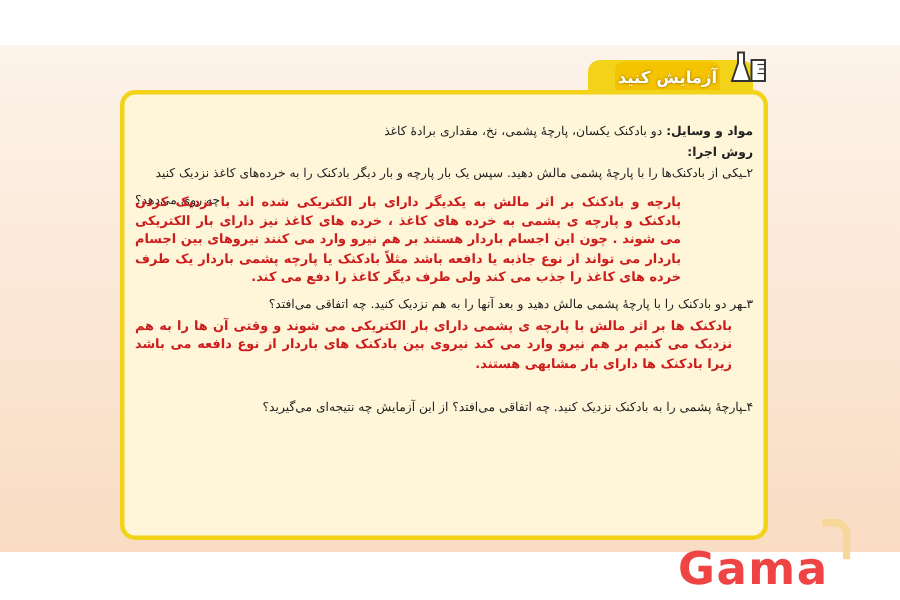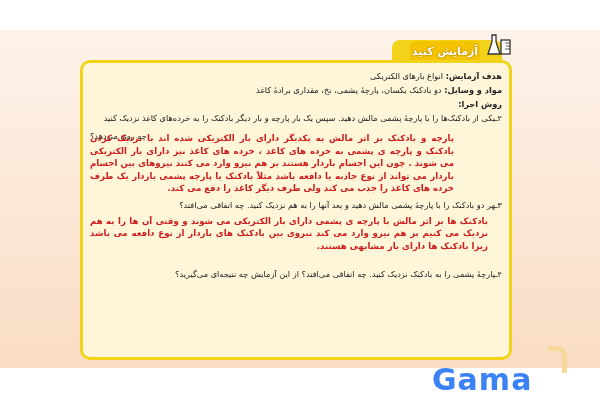--- a/index.html
+++ b/index.html
@@ -46,23 +46,23 @@
     color:#222;
   }
   .line { font-size:8.2px; line-height:12px; white-space:nowrap; }
   .bold { font-weight:bold; }
   .answer {
     font-size:8.6px; line-height:12.5px; font-weight:bold;
     color:#cc1c1c; padding-right:14px; text-align:justify;
   }
   .gap { height:6px; }
   .watermark {
-    position:absolute; left:432px; top:362px;
+    position:absolute; left:452px; top:362px;
     font-family:"DejaVu Sans", sans-serif; font-weight:bold;
-    font-size:30px; color:#3b82f6; letter-spacing:1px;
+    font-size:30px; color:#ef4444; letter-spacing:1px;
   }
   .wm-accent {
     position:absolute; left:548px; top:346px; width:14px; height:22px;
     border-top:5px solid #f7d79a; border-right:5px solid #f7d79a;
     border-radius:0 10px 0 0;
   }
 </style>
 </head>
 <body>
 
@@ -75,25 +75,21 @@
   <path d="M6 3 L10 3 L10 10 L14 22 L2 22 L6 10 Z" fill="#fff" stroke="#333" stroke-width="1.3"></path>
   <rect x="15" y="8" width="9" height="14" fill="#fff" stroke="#333" stroke-width="1.3"></rect>
   <line x1="19" y1="11" x2="24" y2="11" stroke="#333" stroke-width="0.8"></line>
   <line x1="20" y1="14" x2="24" y2="14" stroke="#333" stroke-width="0.8"></line>
   <line x1="19" y1="17" x2="24" y2="17" stroke="#333" stroke-width="0.8"></line>
 </svg>
 
 <div class="panel"></div>
 
 <div class="content">
-  <div class="line" style="margin-top:6px;">
-    <span class="bold">هدف آزمایش:</span>
-    <span>انواع بارهای الکتریکی</span>
-  </div>
-  <div class="line" style="margin-top:2px;">
+  <div class="line" style="margin-top:17px;">
     <span class="bold">مواد و وسایل:</span>
     <span>دو بادکنک یکسان، پارچهٔ پشمی، نخ، مقداری برادهٔ کاغذ</span>
   </div>
   <div class="line bold" style="margin-top:2px;">روش اجرا:</div>
 
   <div class="line" style="margin-top:2px;">
     <span>۲ـ</span><span>یکی از بادکنک‌ها را با پارچهٔ پشمی مالش دهید. سپس یک بار پارچه و بار دیگر بادکنک را به خرده‌های کاغذ نزدیک کنید</span>
   </div>
   <div class="gap"></div>
   <div class="line" style="text-align:left;">چه روی می‌دهد؟</div>

